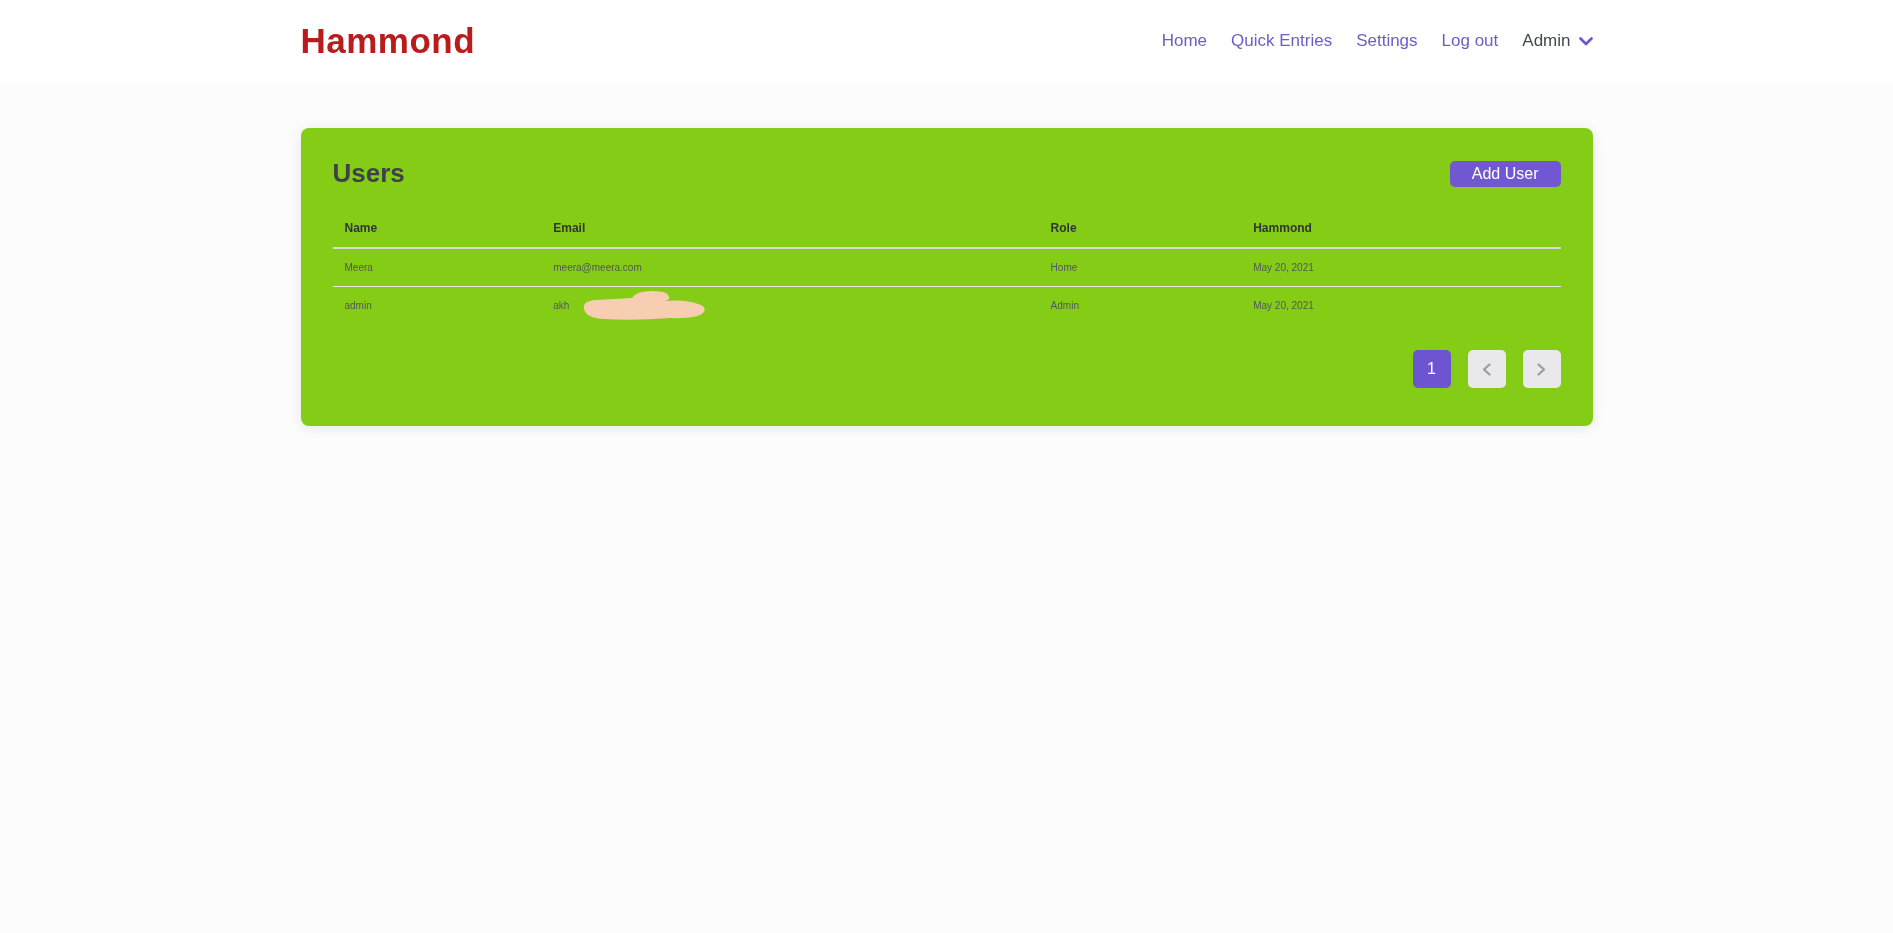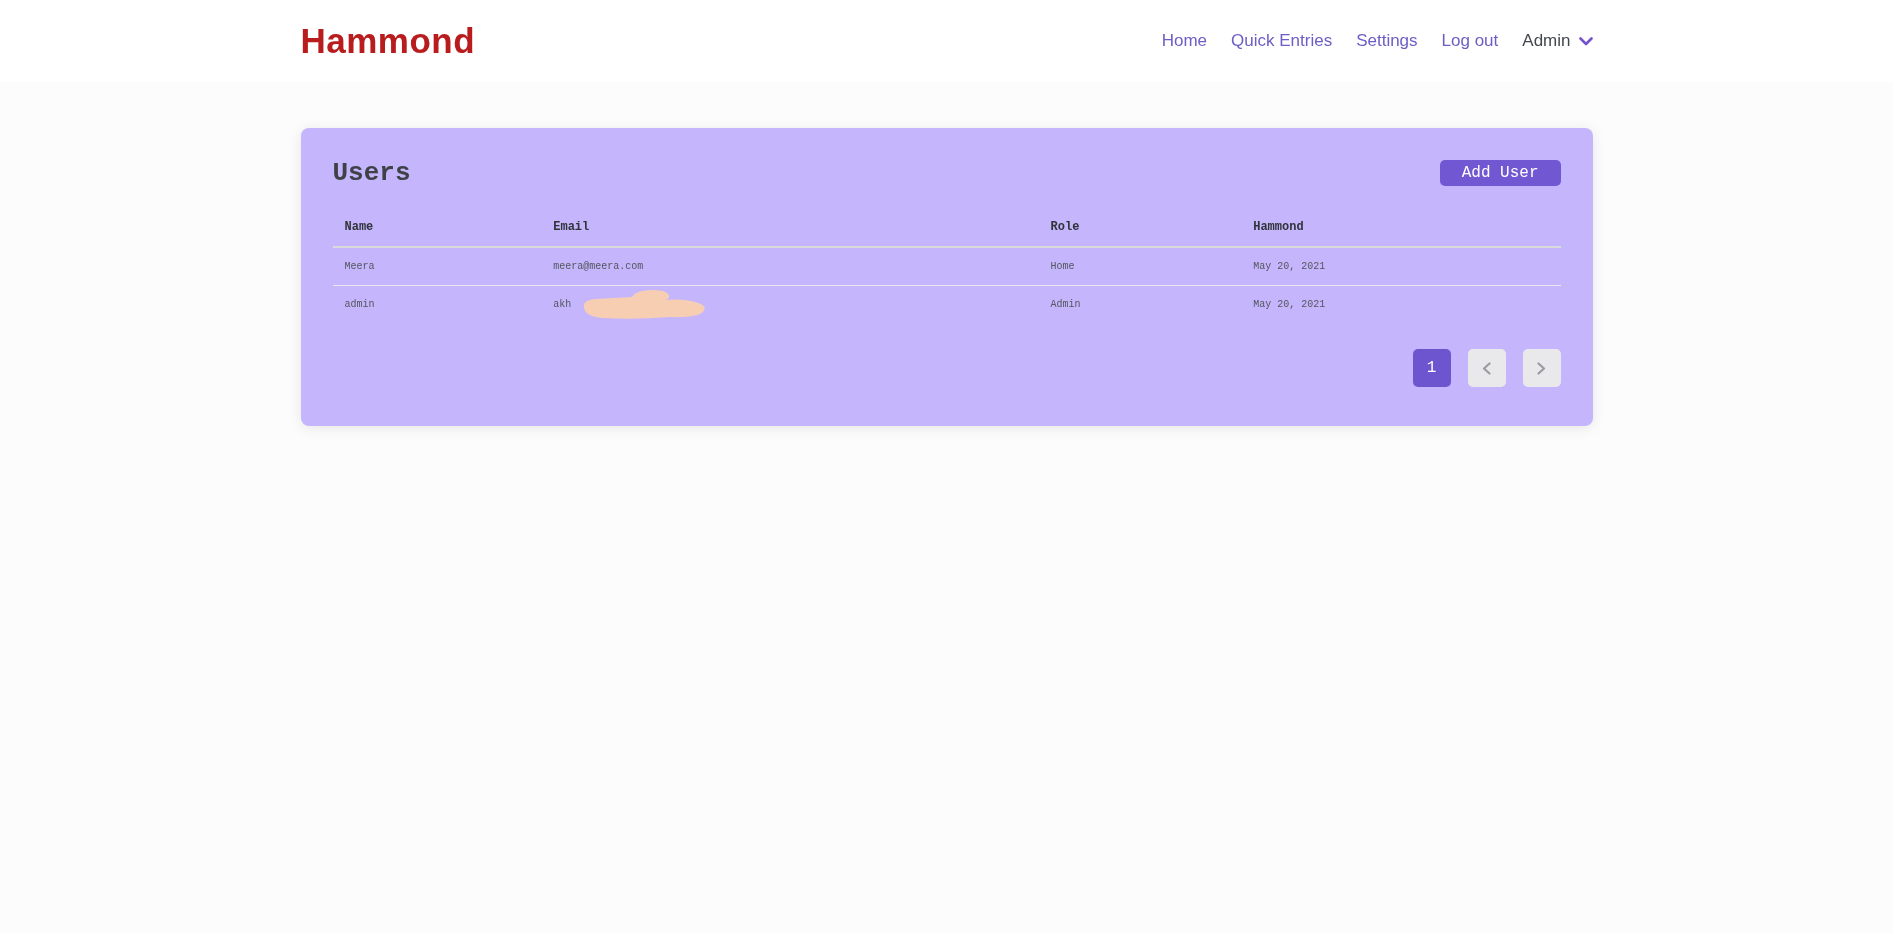--- a/index.html
+++ b/index.html
@@ -53,26 +53,25 @@
     color: #44484d;
     font-size: 17px;
   }
   .chevron-down {
     width: 14px; height: 9px;
     display: inline-block;
   }
   
   main { padding-top: 46px; }
   .card {
-    background: #c4b5fd;
+    background: #84cc16;
     border-radius: 8px;
     box-shadow: 0 2px 14px rgba(0,0,0,0.09);
     padding: 30px 32px 30px 32px;
     min-height: 298px;
-    font-family: Liberation Mono, monospace;
   }
   .card-header-row {
     display: flex;
     align-items: center;
     justify-content: space-between;
   }
   h1.page-title {
     font-size: 26px;
     font-weight: 700;
     color: #3e4247;

